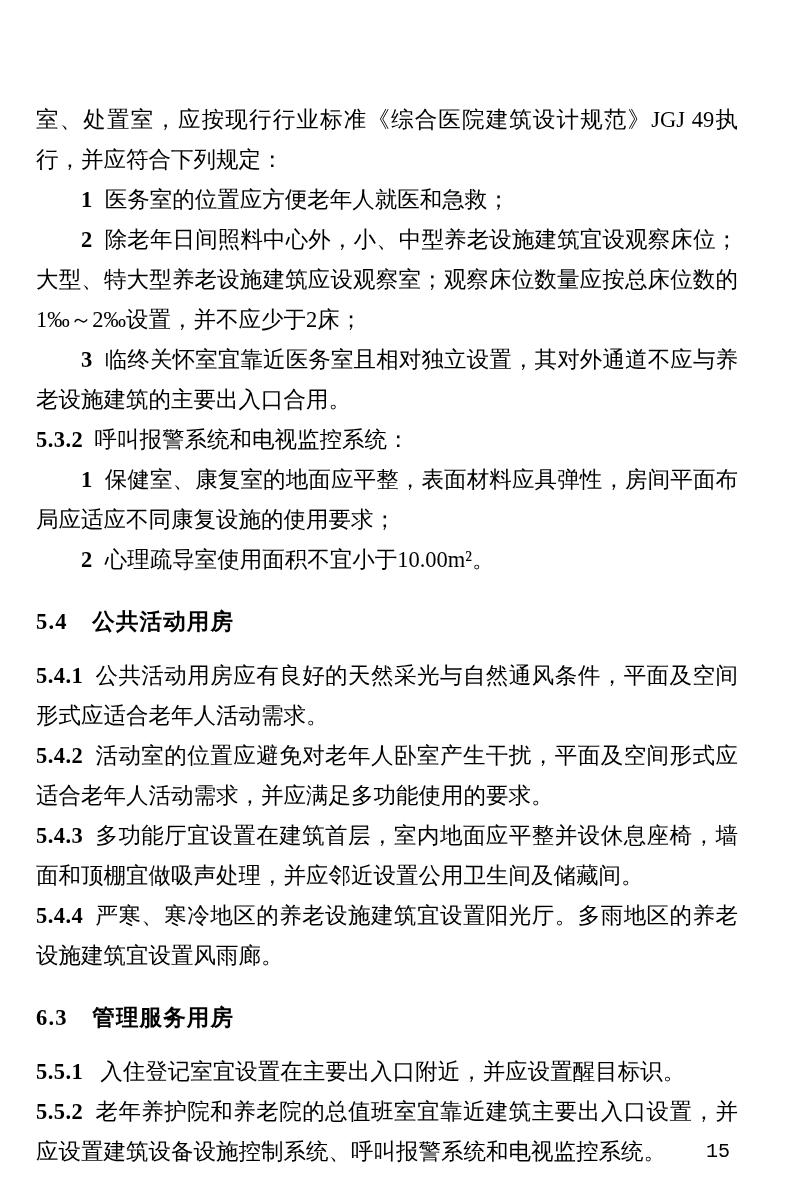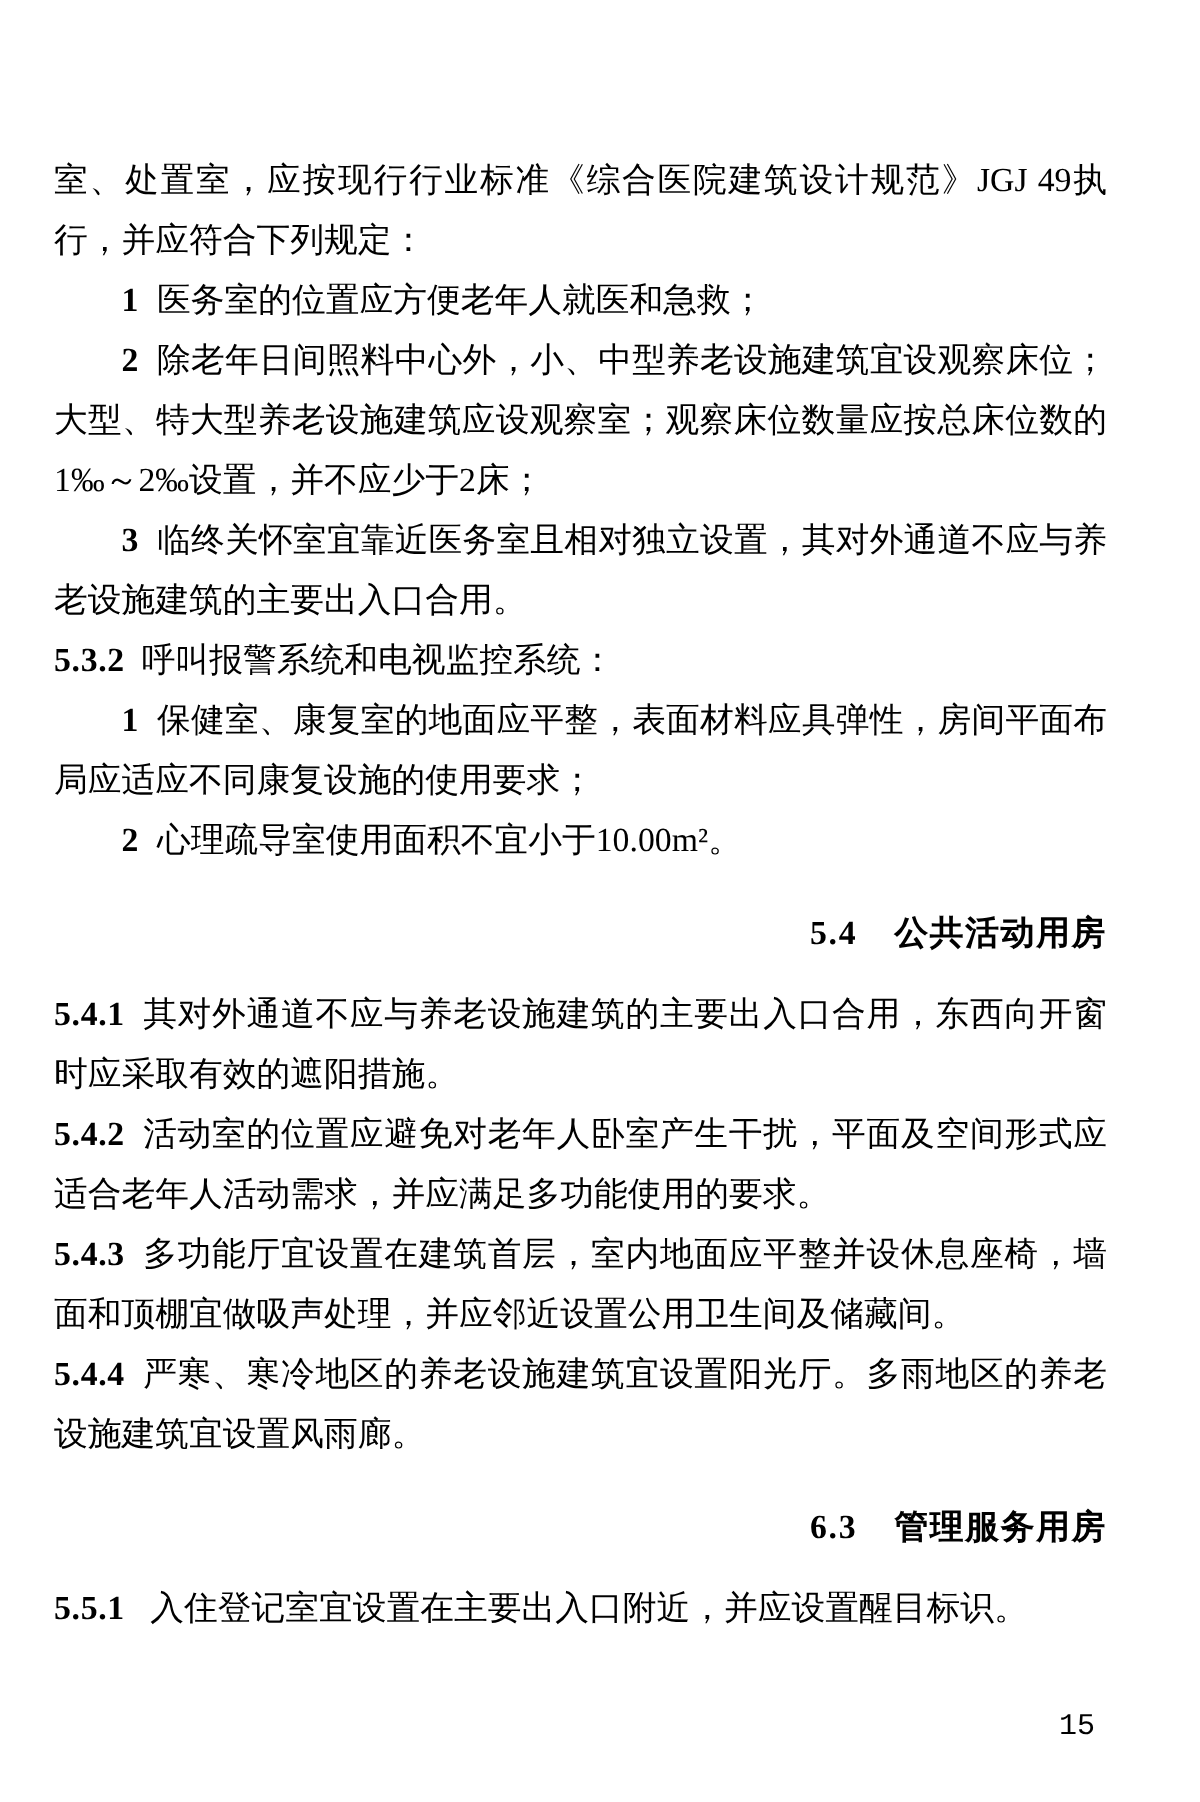--- a/index.html
+++ b/index.html
@@ -43,21 +43,21 @@
   .item .num {
     font-family: "Liberation Serif", "DejaVu Serif", serif;
     font-weight: bold;
     padding-right: 0.55em;
   }
   .clause-no {
     font-weight: bold;
     letter-spacing: 0.02em;
   }
   .sec-head {
-    text-align: right;
+    text-align: left;
     font-weight: bold;
     font-size: 22.5px;
     line-height: 40px;
     margin-top: 22px;
     margin-bottom: 14px;
     letter-spacing: 0.05em;
   }
   .sec-head .sec-num {
     padding-right: 1.1em;
   }
@@ -84,29 +84,30 @@
     <p class="item"><span class="num">3</span><span>临终关怀室宜靠近医务室且相对独立设置，其对外通道不应与养老设施建筑的主要出入口合用。</span></p>
 
     <p class="para"><span class="clause-no">5.3.2</span>&nbsp;&nbsp;<span>呼叫报警系统和电视监控系统：</span></p>
 
     <p class="item"><span class="num">1</span><span>保健室、康复室的地面应平整，表面材料应具弹性，房间平面布局应适应不同康复设施的使用要求；</span></p>
 
     <p class="item"><span class="num">2</span><span>心理疏导室使用面积不宜小于10.00m²。</span></p>
 
     <p class="sec-head"><span class="sec-num">5.4</span><span>公共活动用房</span></p>
 
-    <p class="para"><span class="clause-no">5.4.1</span>&nbsp;&nbsp;<span>其对外通道不应与养老设施建筑的主要出入口合用，东西向开窗时应采取有效的遮阳措施。</span></p>
+    <p class="para"><span class="clause-no">5.4.1</span>&nbsp;&nbsp;<span>公共活动用房应有良好的天然采光与自然通风条件，平面及空间形式应适合老年人活动需求。</span></p>
 
     <p class="para"><span class="clause-no">5.4.2</span>&nbsp;&nbsp;<span>活动室的位置应避免对老年人卧室产生干扰，平面及空间形式应适合老年人活动需求，并应满足多功能使用的要求。</span></p>
 
     <p class="para"><span class="clause-no">5.4.3</span>&nbsp;&nbsp;<span>多功能厅宜设置在建筑首层，室内地面应平整并设休息座椅，墙面和顶棚宜做吸声处理，并应邻近设置公用卫生间及储藏间。</span></p>
 
     <p class="para"><span class="clause-no">5.4.4</span>&nbsp;&nbsp;<span>严寒、寒冷地区的养老设施建筑宜设置阳光厅。多雨地区的养老设施建筑宜设置风雨廊。</span></p>
 
     <p class="sec-head"><span class="sec-num">6.3</span><span>管理服务用房</span></p>
 
     <p class="para"><span class="clause-no">5.5.1</span>&nbsp;&nbsp;&nbsp;<span>入住登记室宜设置在主要出入口附近，并应设置醒目标识。</span></p>
 
+    <p class="para"><span class="clause-no">5.5.2</span>&nbsp;&nbsp;<span>老年养护院和养老院的总值班室宜靠近建筑主要出入口设置，并应设置建筑设备设施控制系统、呼叫报警系统和电视监控系统。</span></p>
 
   </div>
 
   <div class="pageno">15</div>
 </div>
 
 </body></html>

